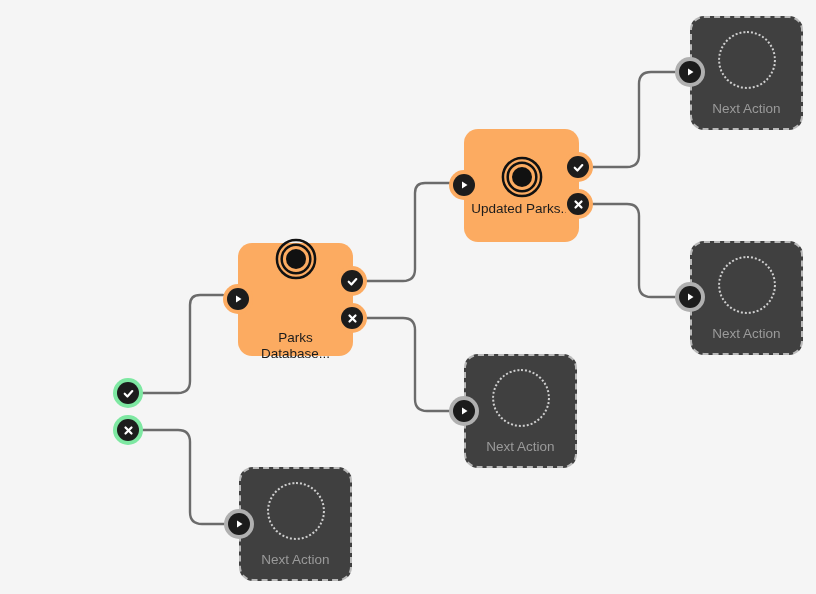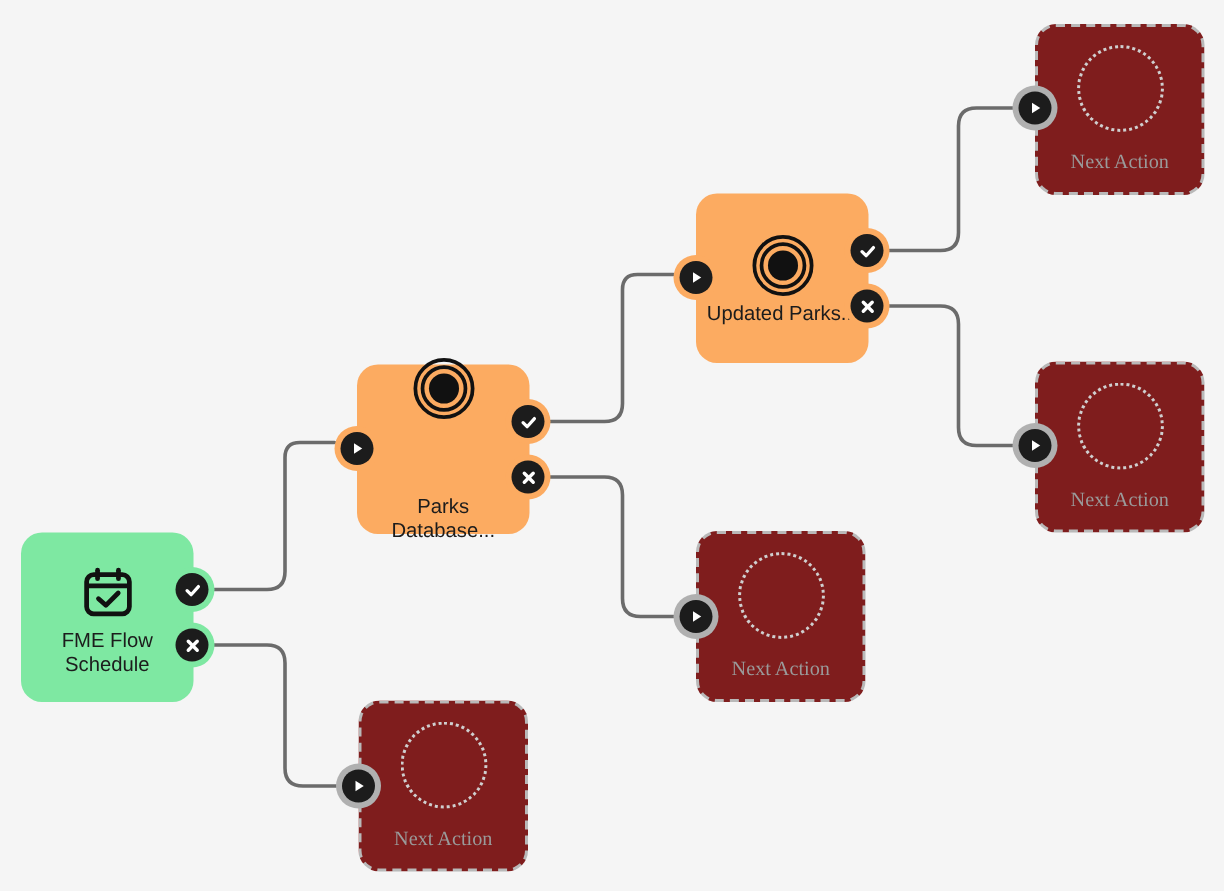--- a/index.html
+++ b/index.html
@@ -58,24 +58,23 @@
     color: #1c1c1c;
     text-align: center;
     width: 104px;
     word-wrap: break-word;
   }
 
   
   .node-placeholder {
     width: 113px;
     height: 114px;
-    background: #7f1d1d;
+    background: #404040;
     border: 2px dashed #b9b9b9;
     border-radius: 14px;
-    font-family: Liberation Serif, serif;
   }
   .ph-circle {
     width: 54px;
     height: 54px;
     border: 2px dotted #cfcfcf;
     border-radius: 50%;
     margin-bottom: 12px;
   }
   .ph-label {
     font-size: 13.5px;
@@ -122,32 +121,20 @@
       <path d="M 367 281 L 403 281 Q 415 281 415 269 L 415 193 Q 415 183 425 183 L 449 183"></path>
 
       <path d="M 367 318 L 403 318 Q 415 318 415 330 L 415 399 Q 415 411 427 411 L 449 411"></path>
 
       <path d="M 593 167 L 627 167 Q 639 167 639 155 L 639 84 Q 639 72 651 72 L 675 72"></path>
 
       <path d="M 593 204 L 627 204 Q 639 204 639 216 L 639 285 Q 639 297 651 297 L 675 297"></path>
     </g>
   </svg>
 
-  <div class="node node-filled node-green" style="left:14px; top:355px;">
-    <div class="node-icon">
-      <svg width="38" height="38" viewBox="0 0 24 24" fill="none" stroke="#111111" stroke-width="2" stroke-linecap="round" stroke-linejoin="round">
-        <rect x="3" y="4.5" width="18" height="16.5" rx="3"></rect>
-        <line x1="3.4" y1="9.2" x2="20.6" y2="9.2"></line>
-        <line x1="7.6" y1="2.6" x2="7.6" y2="6.2"></line>
-        <line x1="16.4" y1="2.6" x2="16.4" y2="6.2"></line>
-        <polyline points="8,14.6 11.1,17.4 16.3,12.2"></polyline>
-      </svg>
-    </div>
-    <div class="node-label">FME Flow Schedule</div>
-  </div>
 
   <div class="port port-halo-green" style="left:113px; top:378px;">
     <div class="port-dot">
       <svg width="13" height="13" viewBox="0 0 24 24" fill="none" stroke="#ffffff" stroke-width="4" stroke-linecap="round" stroke-linejoin="round">
         <polyline points="5,12.5 10,17.5 19,7.5"></polyline>
       </svg>
     </div>
   </div>
   <div class="port port-halo-green" style="left:113px; top:415px;">
     <div class="port-dot">

